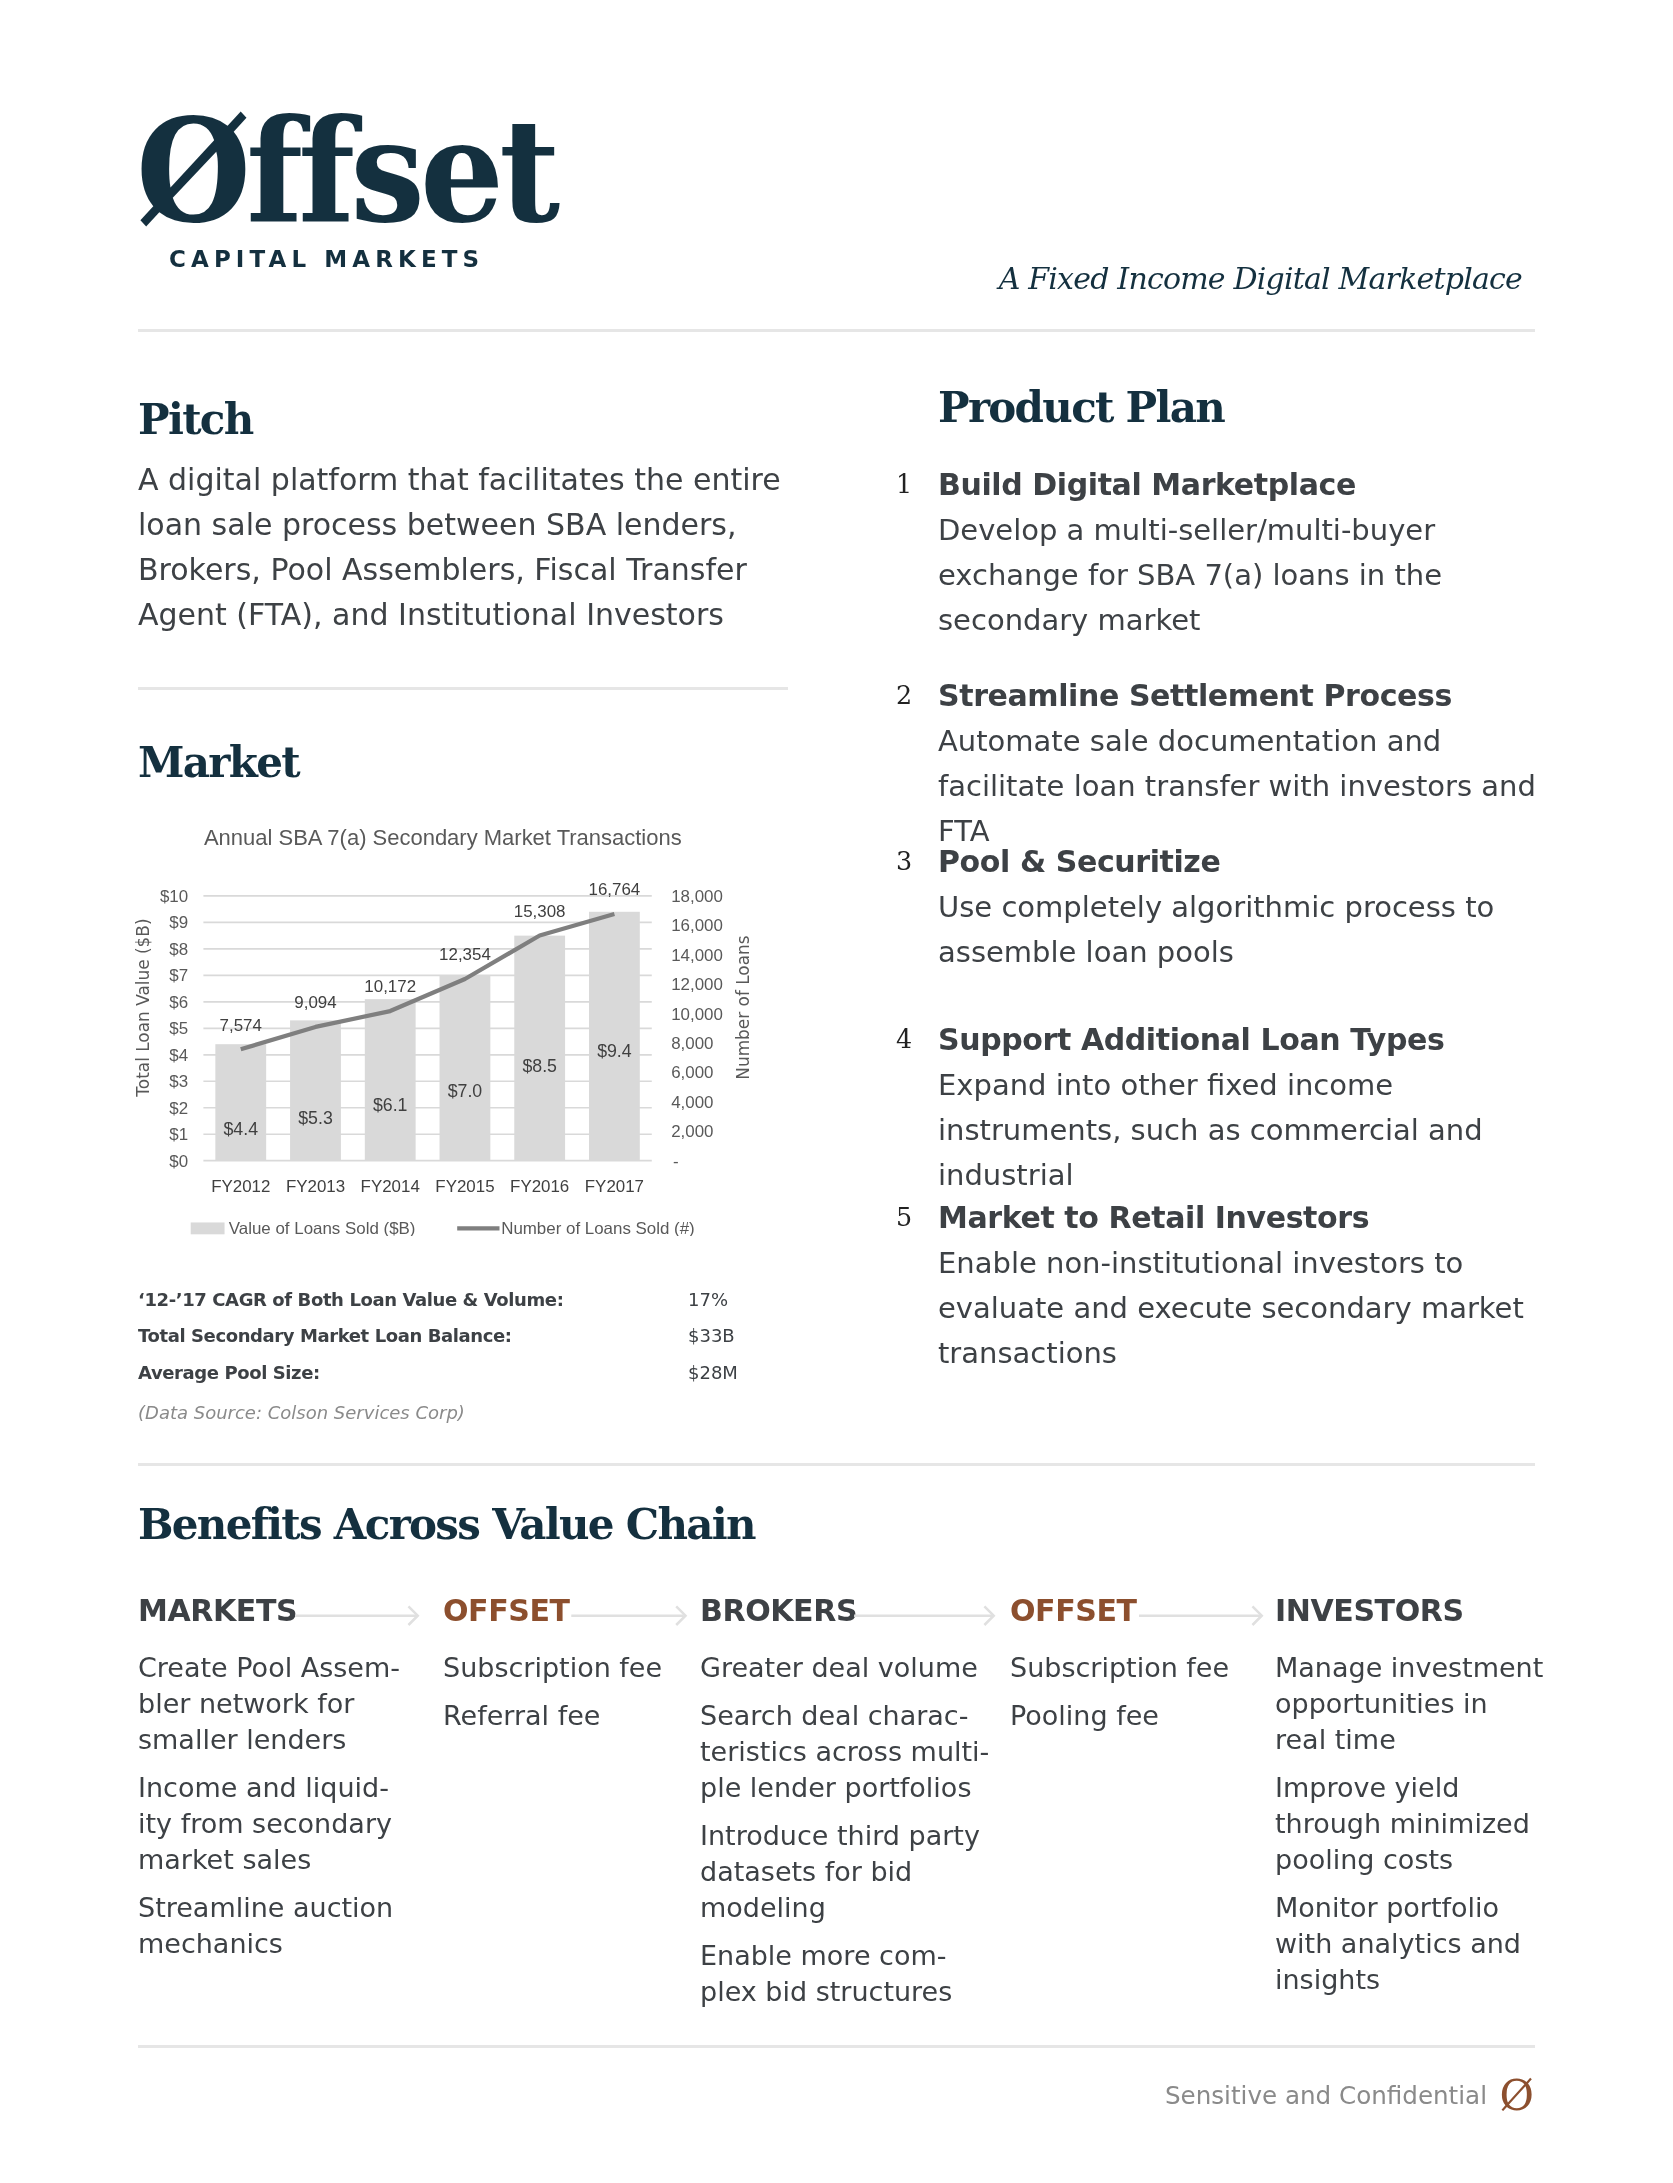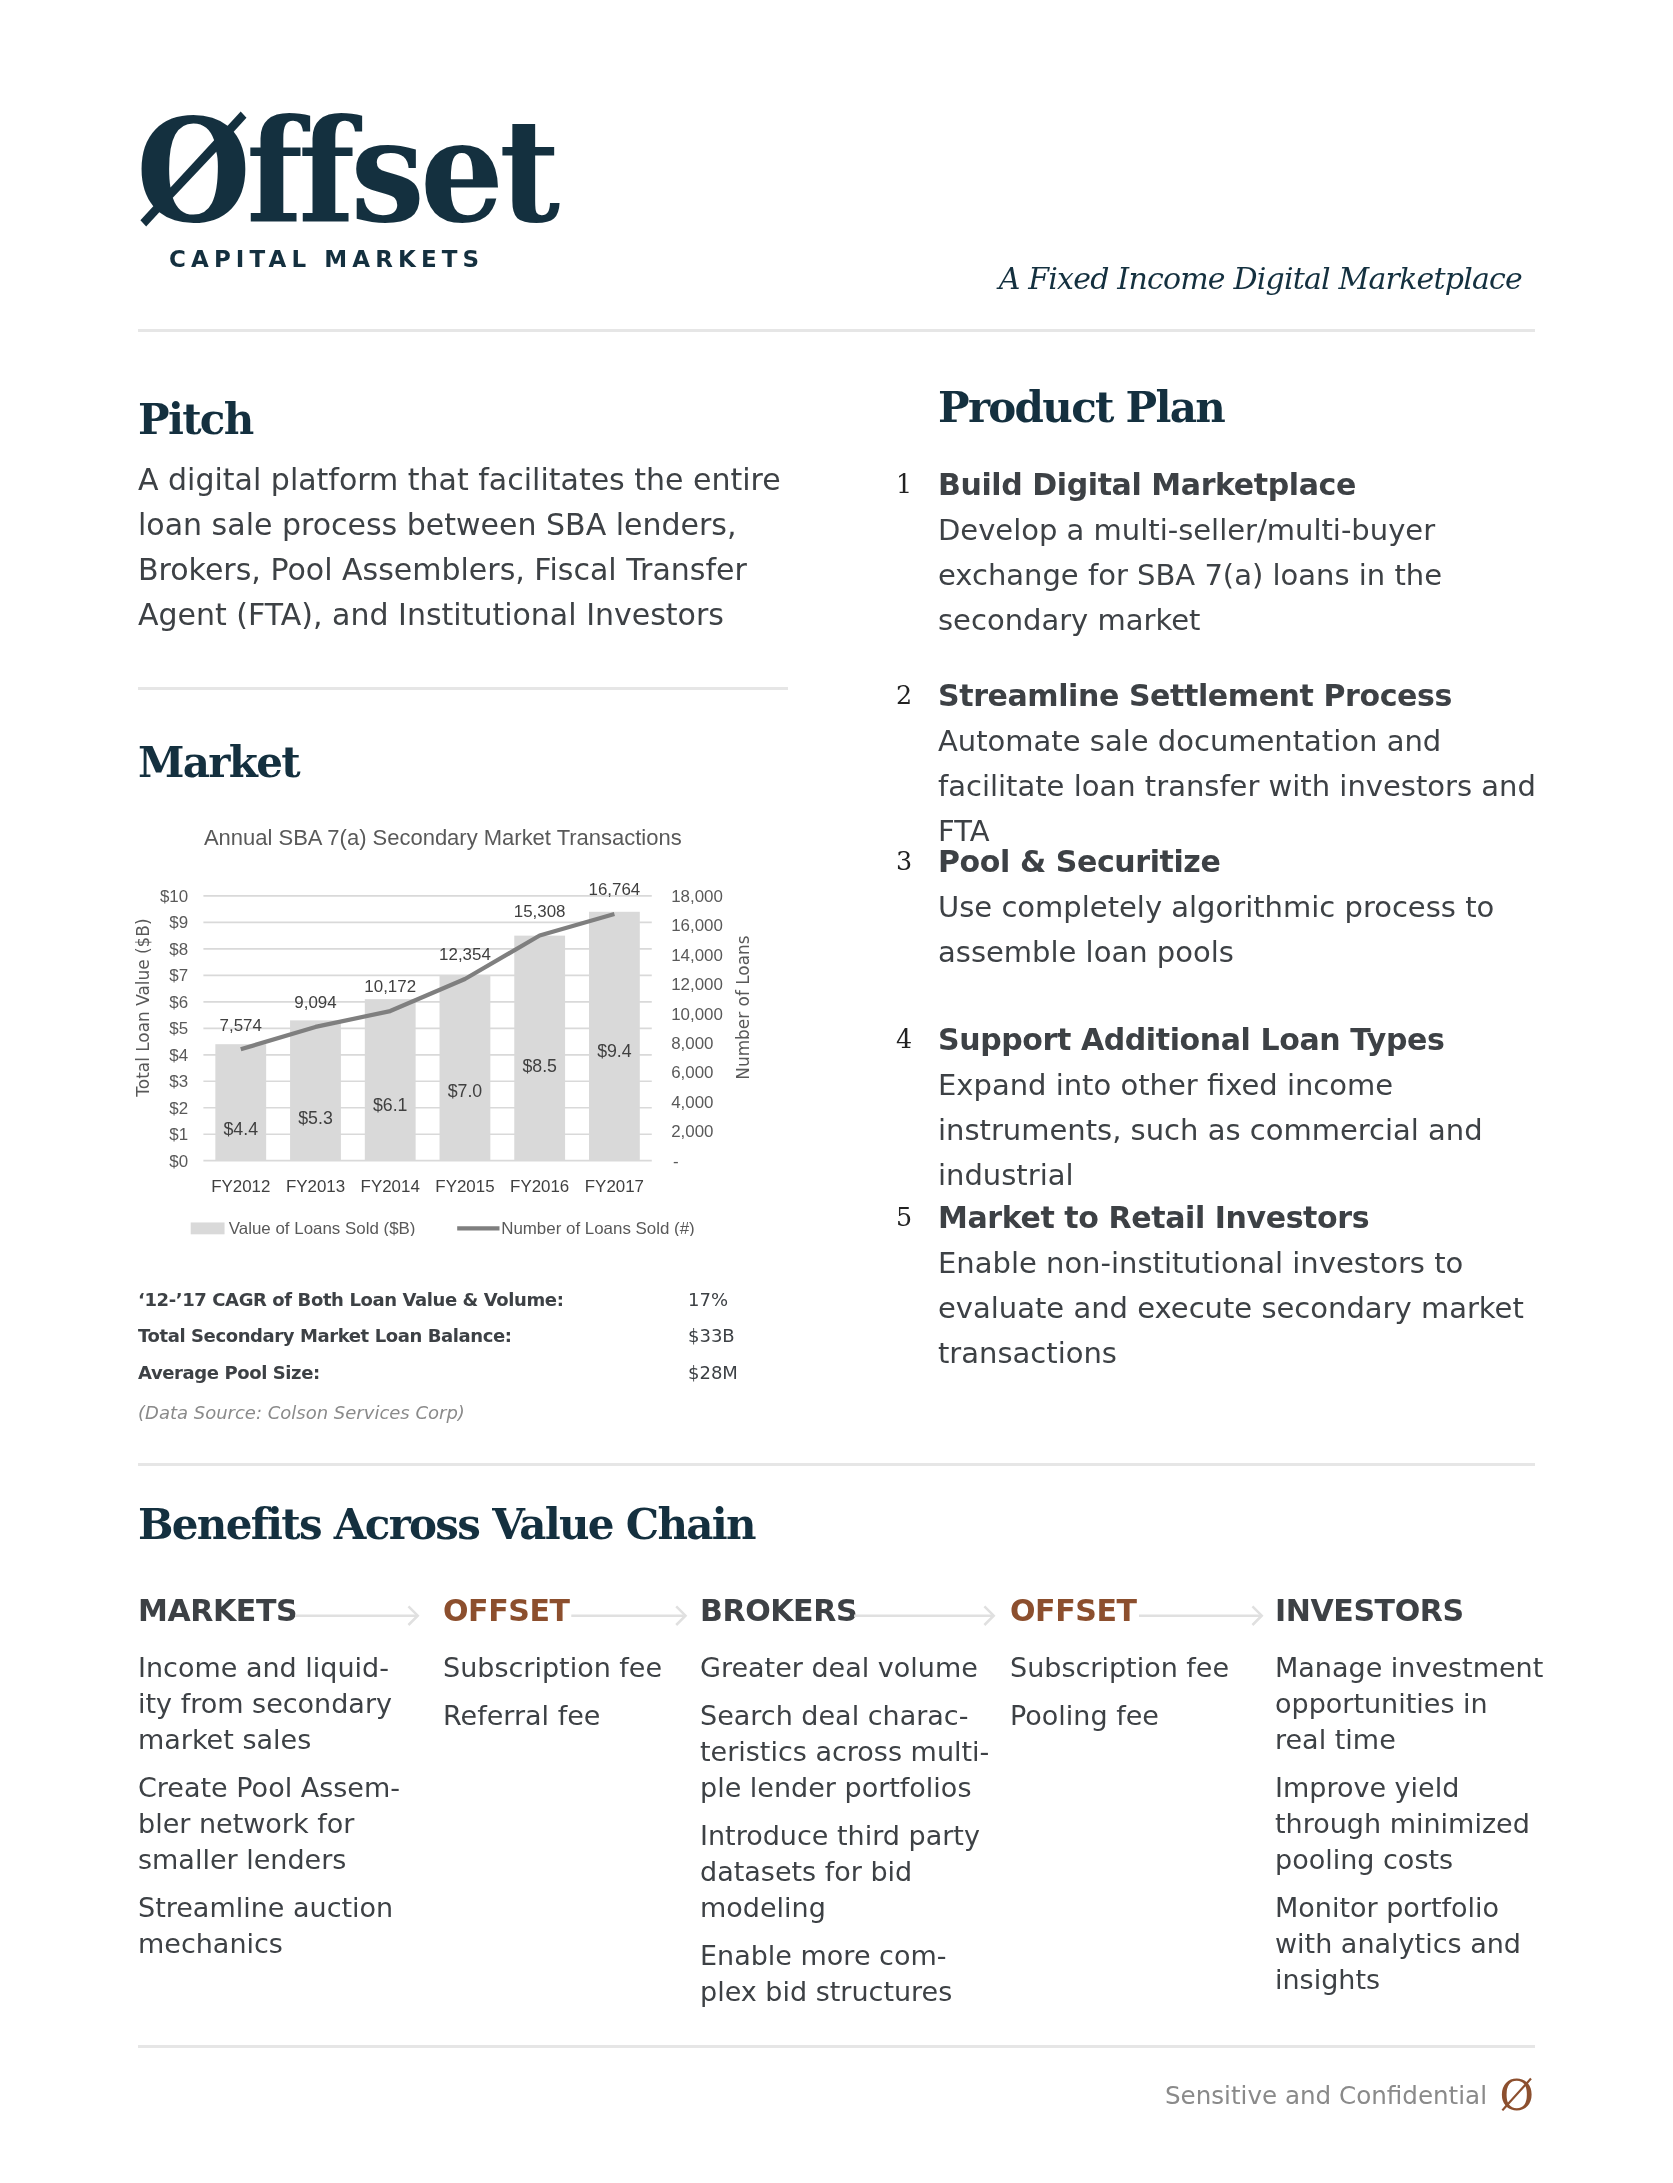--- a/index.html
+++ b/index.html
@@ -186,22 +186,22 @@
   <div class="plan-title">Market to Retail Investors</div>
   <div class="plan-desc">Enable non-institutional investors to evaluate and execute secondary market transactions</div>
 </div>
 
 <div class="rule" style="left:138px; top:1463px; width:1397px;"></div>
 <h2 class="sec" style="left:138px; top:1499px;">Benefits Across Value Chain</h2>
 
 <div class="col" style="left:138px; width:279px;">
   <div class="col-head lender">MARKETS</div>
   <div class="col-items">
+    <div class="col-item">Create Pool Assem-bler network for smaller lenders</div>
     <div class="col-item">Income and liquid-ity from secondary market sales</div>
-    <div class="col-item">Create Pool Assem-bler network for smaller lenders</div>
     <div class="col-item">Streamline auction mechanics</div>
   </div>
 </div>
 <svg class="arrow" style="left:295px;" width="127" height="25.4" viewBox="0 0 150 30">
     <line x1="0" y1="15" x2="143" y2="15" stroke="#e0e0e0" stroke-width="3"></line>
     <polyline points="134,4 145,15 134,26" fill="none" stroke="#e0e0e0" stroke-width="3"></polyline>
   </svg>
 
 <div class="col" style="left:443px; width:254px;">
   <div class="col-head offset">OFFSET</div>

